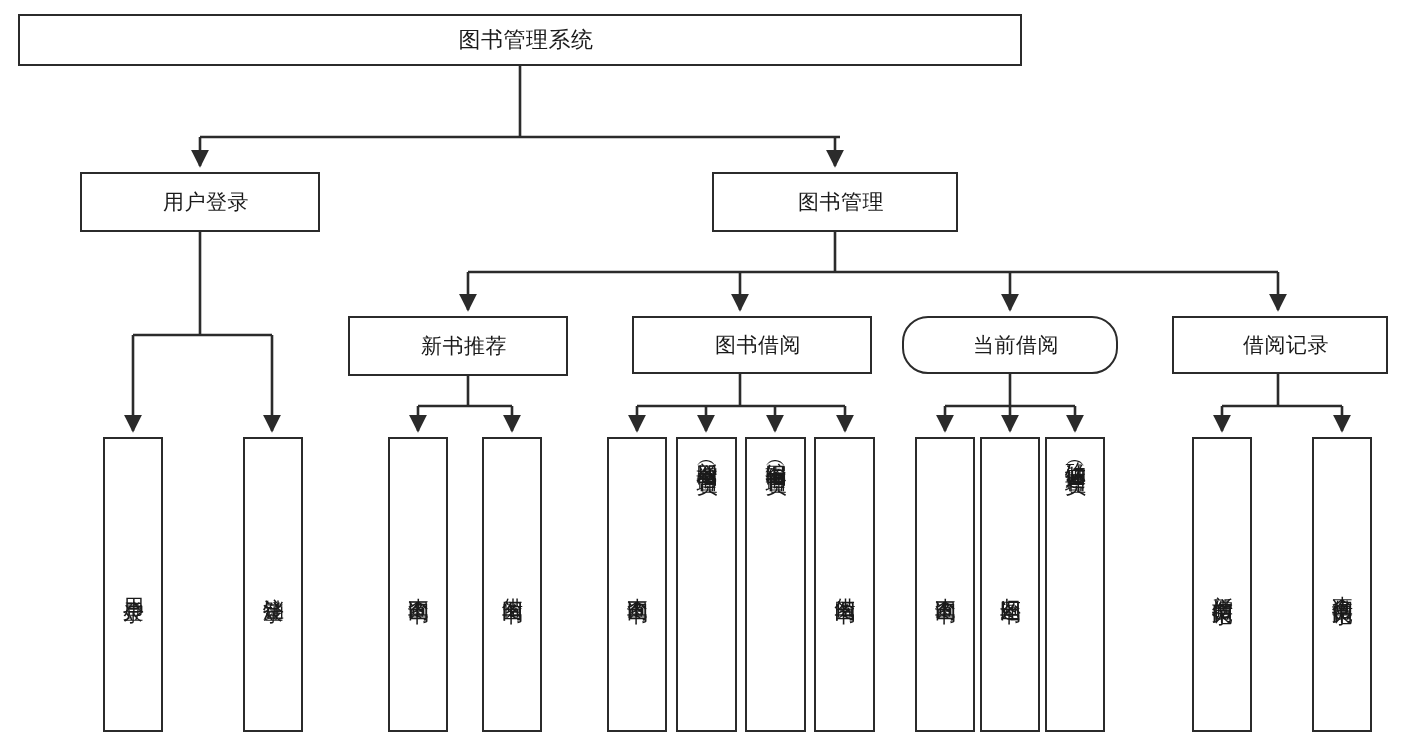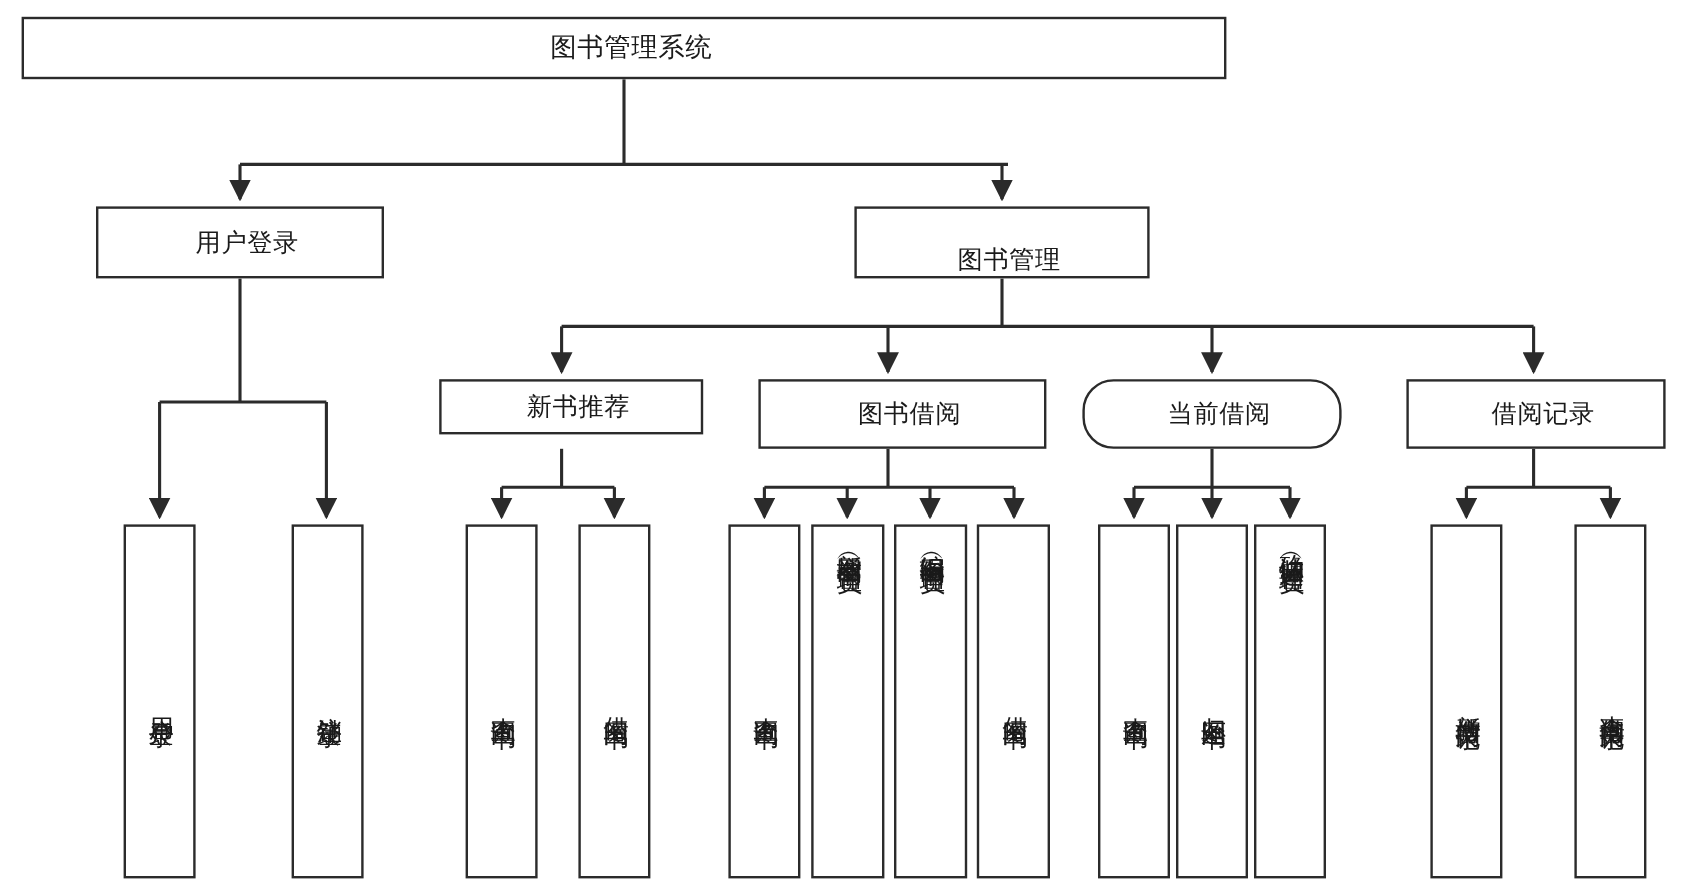--- a/index.html
+++ b/index.html
@@ -125,25 +125,25 @@
     </g>
   </svg>
 
   <div class="node horiz root" style="left:18px; top:14px; width:1004px; height:52px;">
     <span>图书管理系统</span>
   </div>
 
   <div class="node horiz" style="left:80px; top:172px; width:240px; height:60px;">
     <span>用户登录</span>
   </div>
-  <div class="node horiz" style="left:712px; top:172px; width:246px; height:60px;align-items:flex-end;">
+  <div class="node horiz" style="left:712px; top:172px; width:246px; height:60px;">
     <span>图书管理</span>
   </div>
 
-  <div class="node horiz" style="left:366px; top:316px; width:220px; height:46px;">
+  <div class="node horiz" style="left:348px; top:316px; width:220px; height:60px;">
     <span>新书推荐</span>
   </div>
   <div class="node horiz" style="left:632px; top:316px; width:240px; height:58px;">
     <span>图书借阅</span>
   </div>
   <div class="node horiz" style="left:902px; top:316px; width:216px; height:58px;border-radius:26px;">
     <span>当前借阅</span>
   </div>
   <div class="node horiz" style="left:1172px; top:316px; width:216px; height:58px;text-align:center;">
     <span>借阅记录</span>

